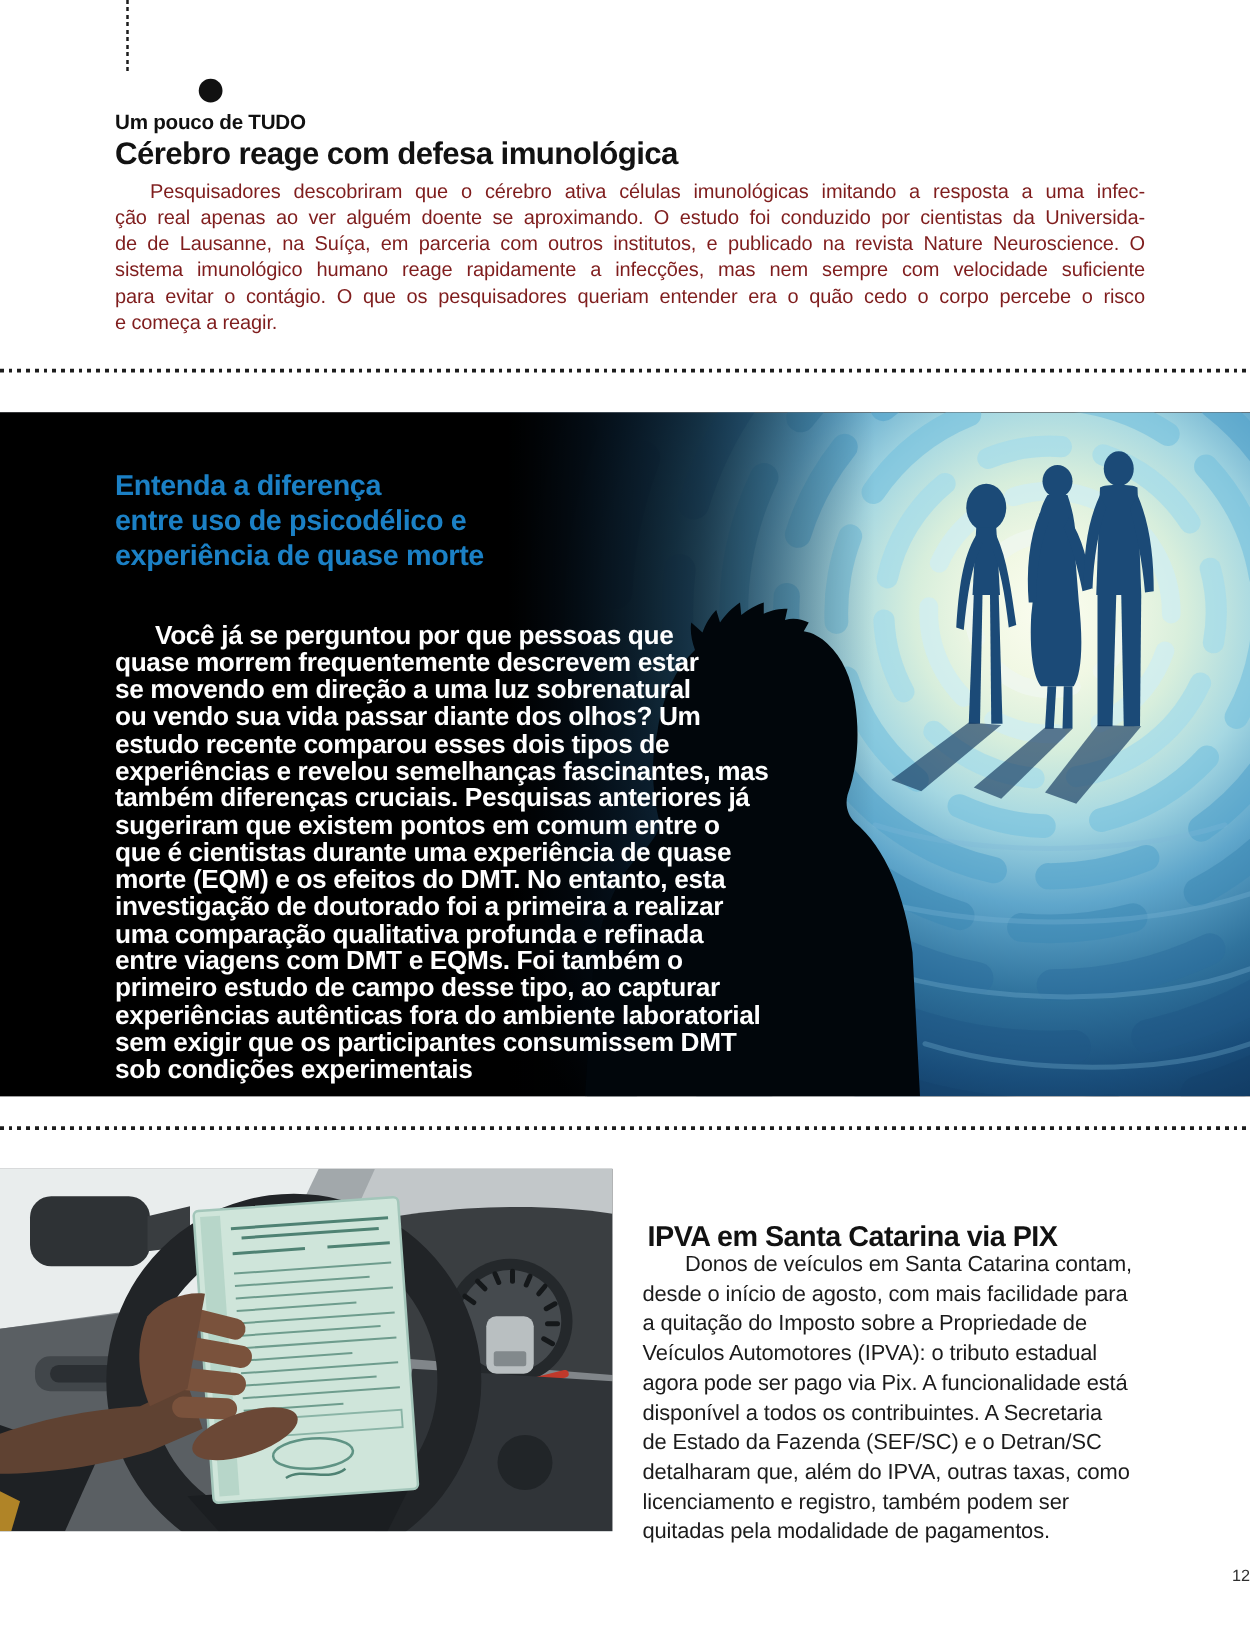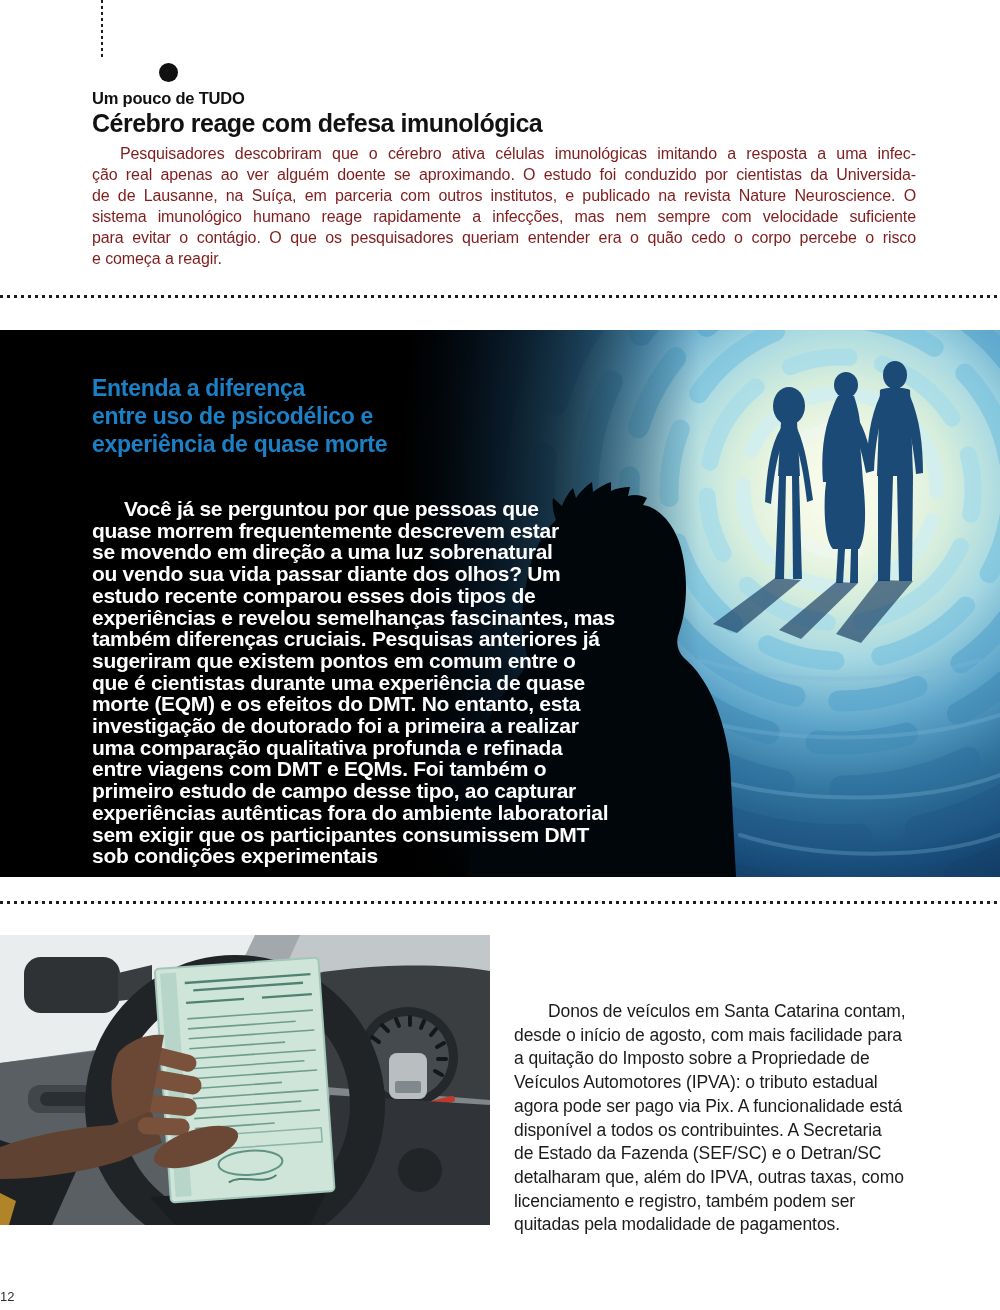--- a/index.html
+++ b/index.html
@@ -59,22 +59,22 @@
     position:absolute;left:518px;top:957px;font-size:23px;font-weight:700;
     letter-spacing:-0.4px;color:#121212;
   }
   .a3-body{
     position:absolute;left:514px;top:1000px;
     font-size:17.5px;line-height:23.7px;color:#1b1b1b;letter-spacing:-0.1px;
   }
   .a3-body.ragged div:first-child{text-indent:34px;}
   
   .page-number{
-    position:absolute;left:0;top:1253px;width:1000px;text-align:left;
-    font-size:13px;color:#2e2e2e;margin-top:36px;
+    position:absolute;left:0;top:1253px;width:1000px;text-align:right;
+    font-size:13px;color:#2e2e2e;
   }
 </style>
 </head>
 <body>
 
 <div class="page">
 
   <div class="top-dotline"></div>
   <div class="kicker">
     <span class="dot"></span>
@@ -293,20 +293,21 @@
         <rect x="142" y="108" width="58" height="17" rx="8.5" transform="rotate(14 142 108)"></rect>
         <rect x="140" y="132" width="64" height="18" rx="9" transform="rotate(10 140 132)"></rect>
         <rect x="138" y="158" width="60" height="18" rx="9" transform="rotate(6 138 158)"></rect>
         <rect x="138" y="182" width="52" height="17" rx="8.5" transform="rotate(2 138 182)"></rect>
       </g>
       <ellipse cx="196" cy="212" rx="44" ry="17" transform="rotate(-18 196 212)" fill="#6b4836"></ellipse>
       <path d="M118,118 C130,104 150,98 164,100 L150,176 L120,190 C110,168 108,140 118,118 Z" fill="#6b4836"></path>
     </svg>
   </div>
 
+  <h2 class="a3-title">IPVA em Santa Catarina via PIX</h2>
   <div class="a3-body ragged">
       <div>Donos de veículos em Santa Catarina contam,</div>
       <div>desde o início de agosto, com mais facilidade para</div>
       <div>a quitação do Imposto sobre a Propriedade de</div>
       <div>Veículos Automotores (IPVA): o tributo estadual</div>
       <div>agora pode ser pago via Pix. A funcionalidade está</div>
       <div>disponível a todos os contribuintes. A Secretaria</div>
       <div>de Estado da Fazenda (SEF/SC) e o Detran/SC</div>
       <div>detalharam que, além do IPVA, outras taxas, como</div>
       <div>licenciamento e registro, também podem ser</div>

